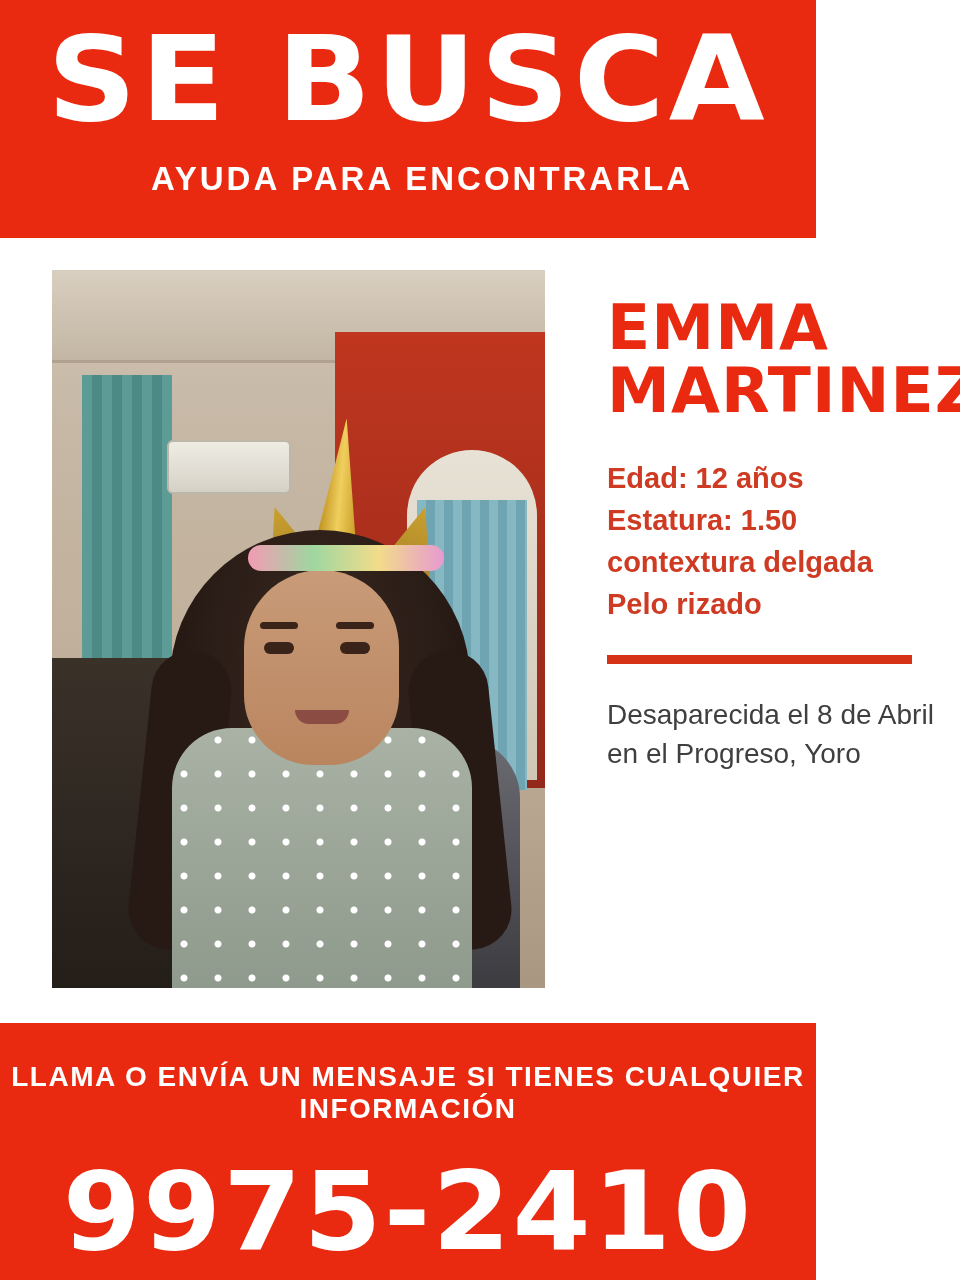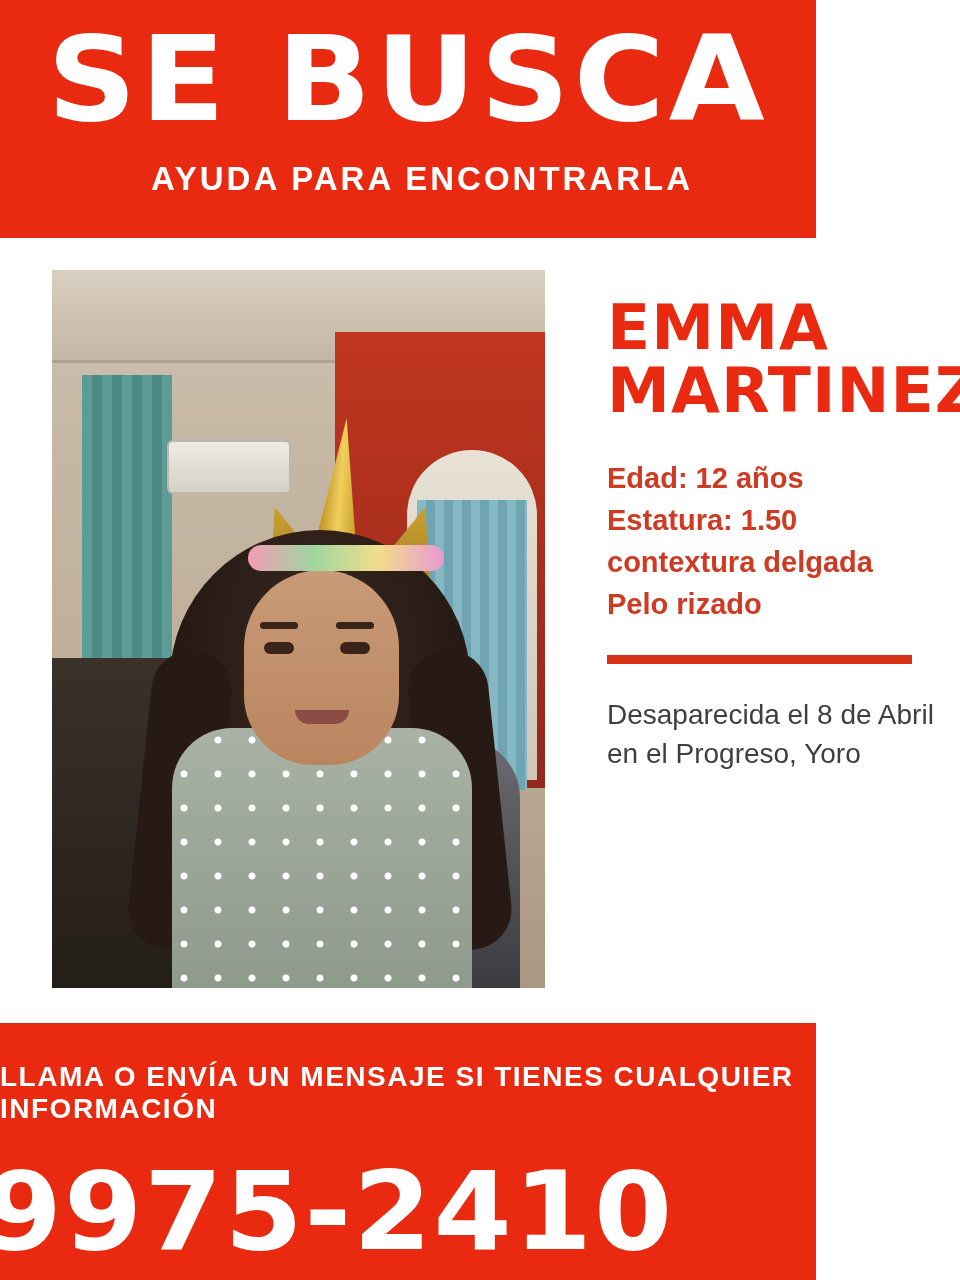--- a/index.html
+++ b/index.html
@@ -228,20 +228,21 @@
     line-height: 1.38;
     max-width: 330px;
   }
 
   
   .footer {
     background: #ea2a10;
     width: 100%;
     height: 257px;
     box-sizing: border-box;
+    text-align: center;
     padding-top: 38px;
   }
   .footer-text {
     color: #ffffff;
     font-family: "Liberation Sans", sans-serif;
     font-weight: bold;
     font-size: 28px;
     letter-spacing: 1.5px;
     margin: 0;
   }

